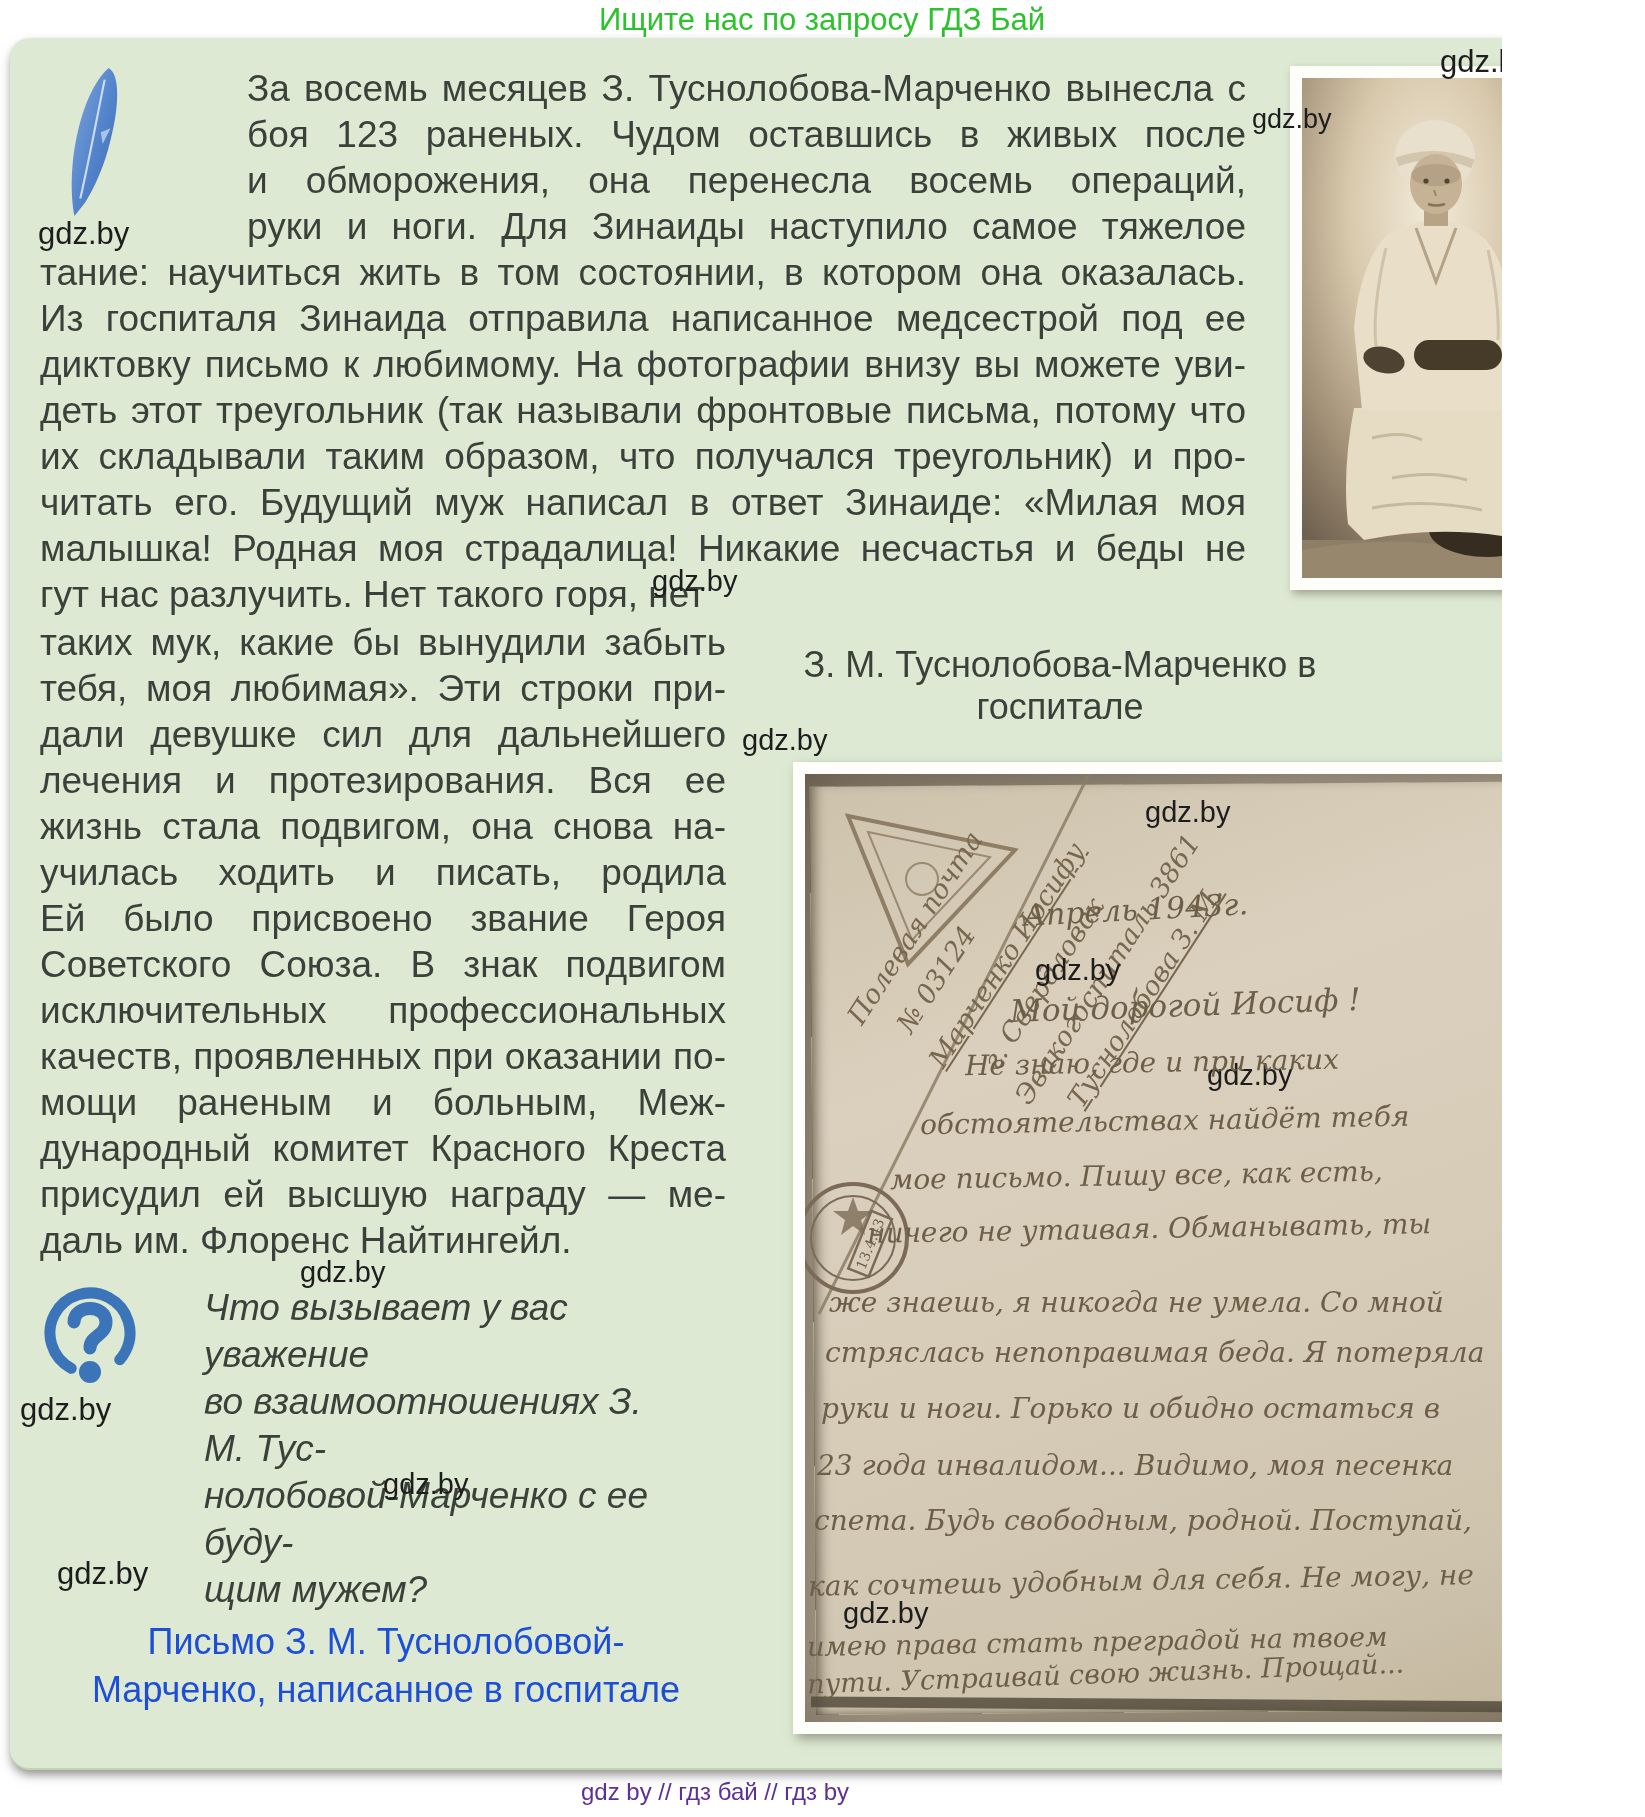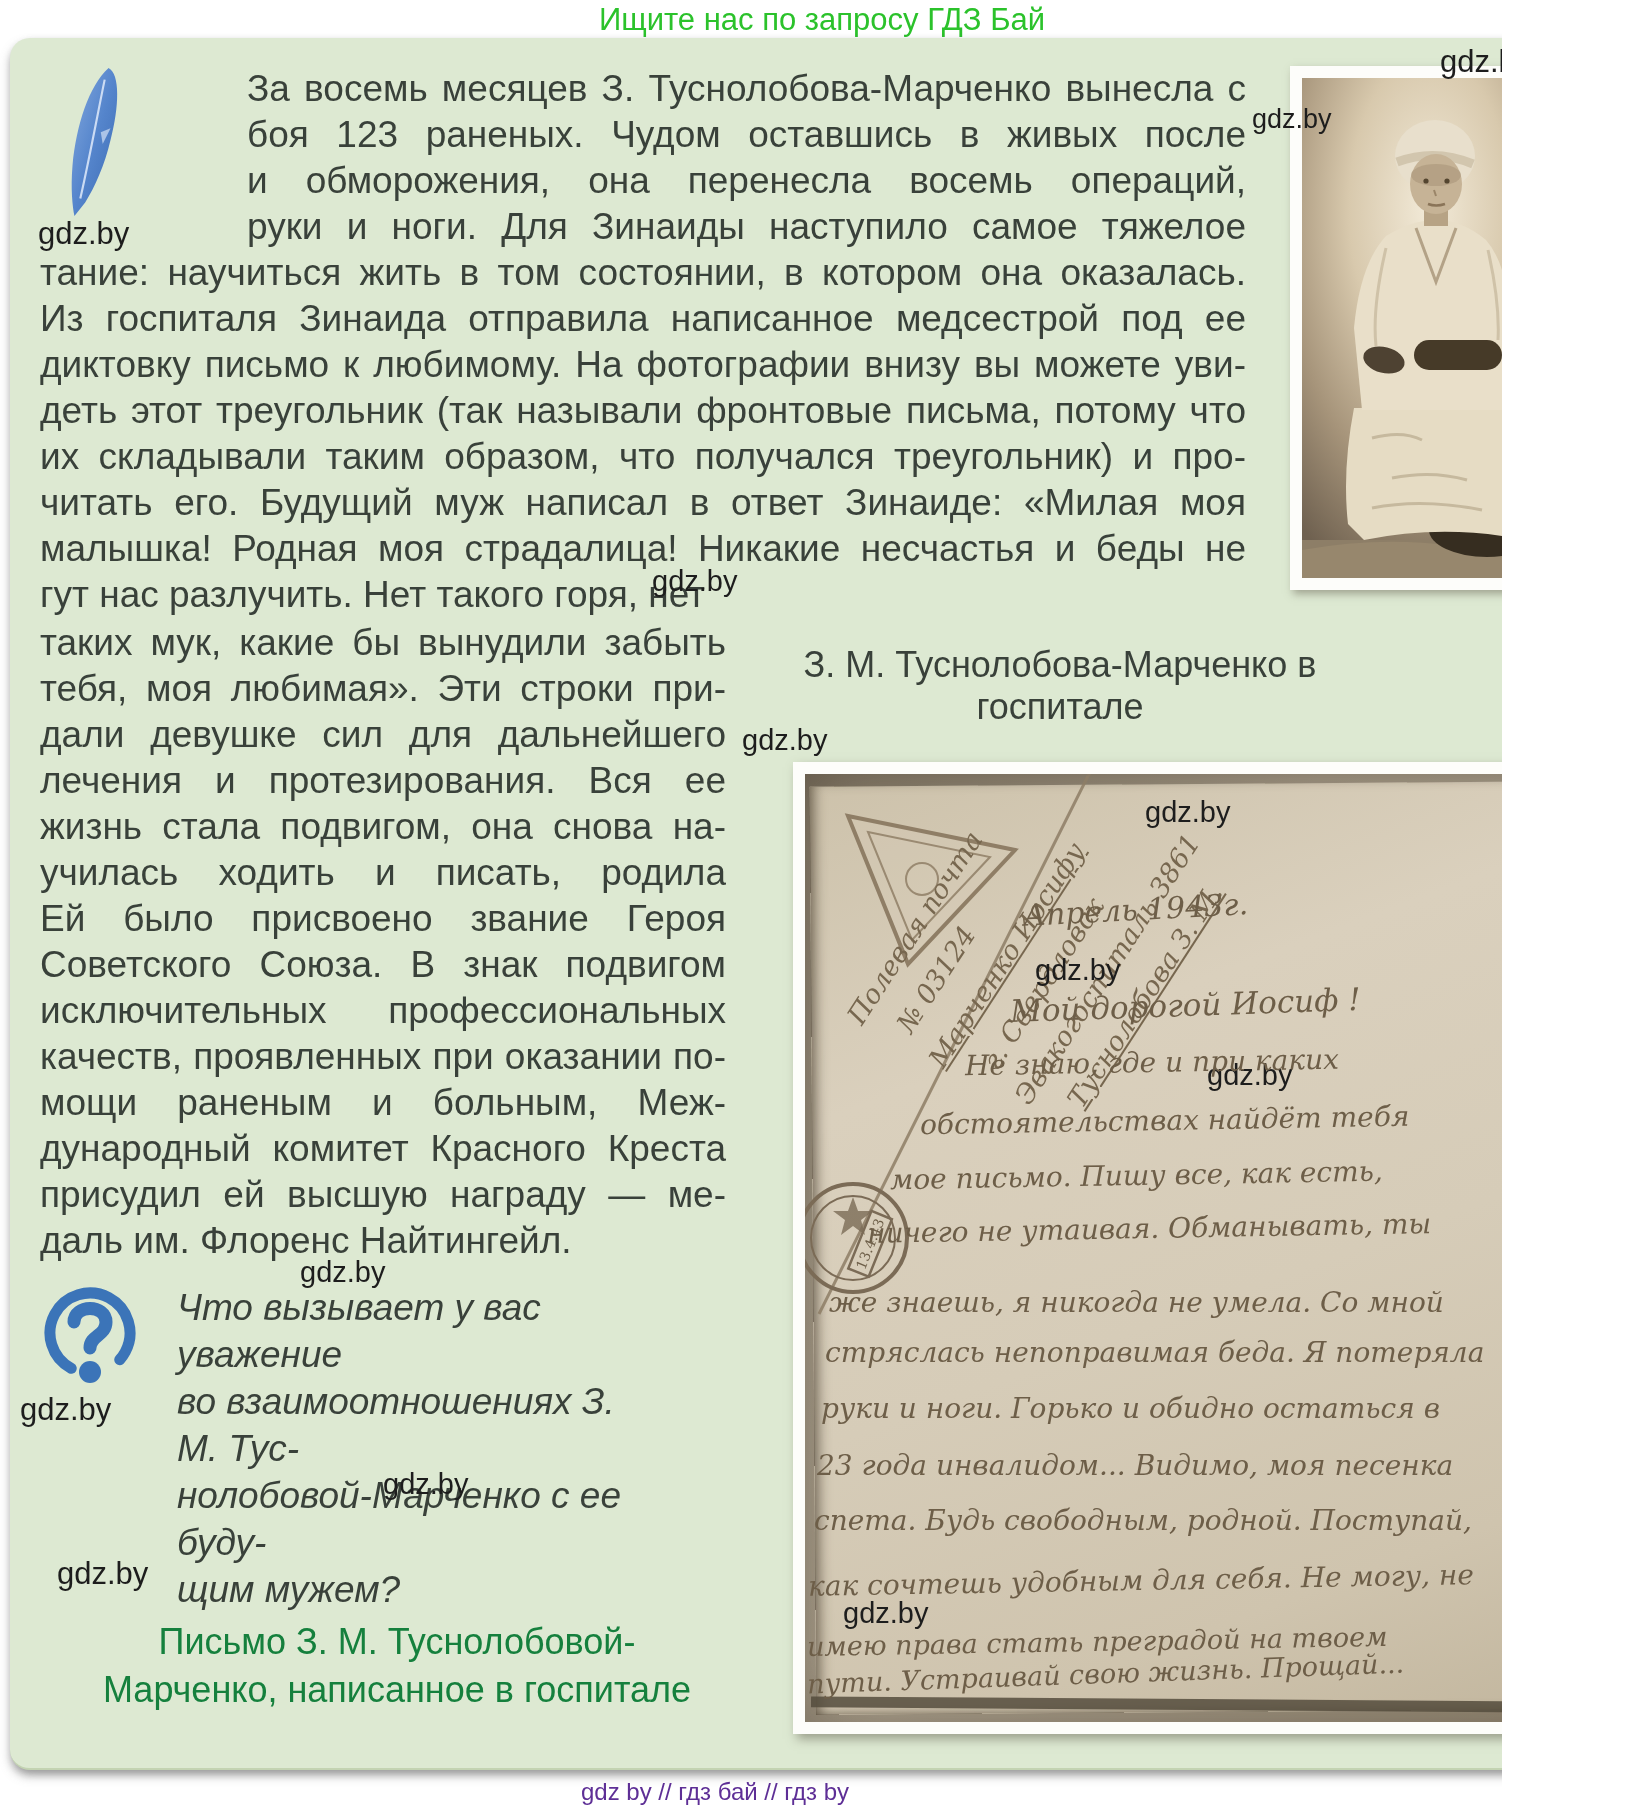--- a/index.html
+++ b/index.html
@@ -29,24 +29,24 @@
   #feather{position:absolute;left:55px;top:64px;width:74px;height:156px;}
   
   #portrait{position:absolute;left:1290px;top:66px;width:266px;height:500px;background:#fdfdfa;
       padding:12px;box-shadow:3px 4px 8px rgba(100,95,80,.5);}
   #portrait-inner{width:266px;height:500px;display:block;}
   #photo-caption{position:absolute;left:720px;top:644px;width:680px;text-align:center;
       font-size:36px;color:#39413a;}
   
   #q-icon{position:absolute;left:40px;top:1284px;width:100px;height:106px;}
   #question{position:absolute;left:177px;top:1284px;width:472px;}
-  #question .qline{font-size:37px;line-height:47px;font-style:italic;color:#39413a;}
-  
-  #letter-caption{position:absolute;left:97px;top:1618px;width:600px;text-align:center;
-      font-size:36px;line-height:48px;color:#15803d;}
+  #question .qline{font-size:37px;line-height:47px;font-style:italic;color:#39413a;margin-left:27px;}
+  
+  #letter-caption{position:absolute;left:86px;top:1618px;width:600px;text-align:center;
+      font-size:36px;line-height:48px;color:#1d4ed8;}
   
   #letter{position:absolute;left:793px;top:762px;width:773px;height:948px;background:#fdfdfa;
       padding:12px;box-shadow:4px 5px 10px rgba(90,85,70,.5);}
   #letter-inner{position:relative;width:773px;height:948px;overflow:hidden;
       background:linear-gradient(135deg,#857a68 0%,#a99e8b 30%,#b0a591 60%,#978b76 100%);
       box-shadow:inset 0 0 70px rgba(50,42,30,.45);}
   #letter-paper{position:absolute;left:8px;top:10px;right:0;bottom:10px;
       background:linear-gradient(160deg,#cdc2ab 0%,#dad0bd 28%,#d6ccb8 55%,#cfc4ae 82%,#c2b69e 100%);
       transform:rotate(-.4deg);
       box-shadow:inset 10px 0 12px -5px rgba(60,50,35,.55),inset 0 -6px 8px -4px rgba(60,50,35,.4);}

